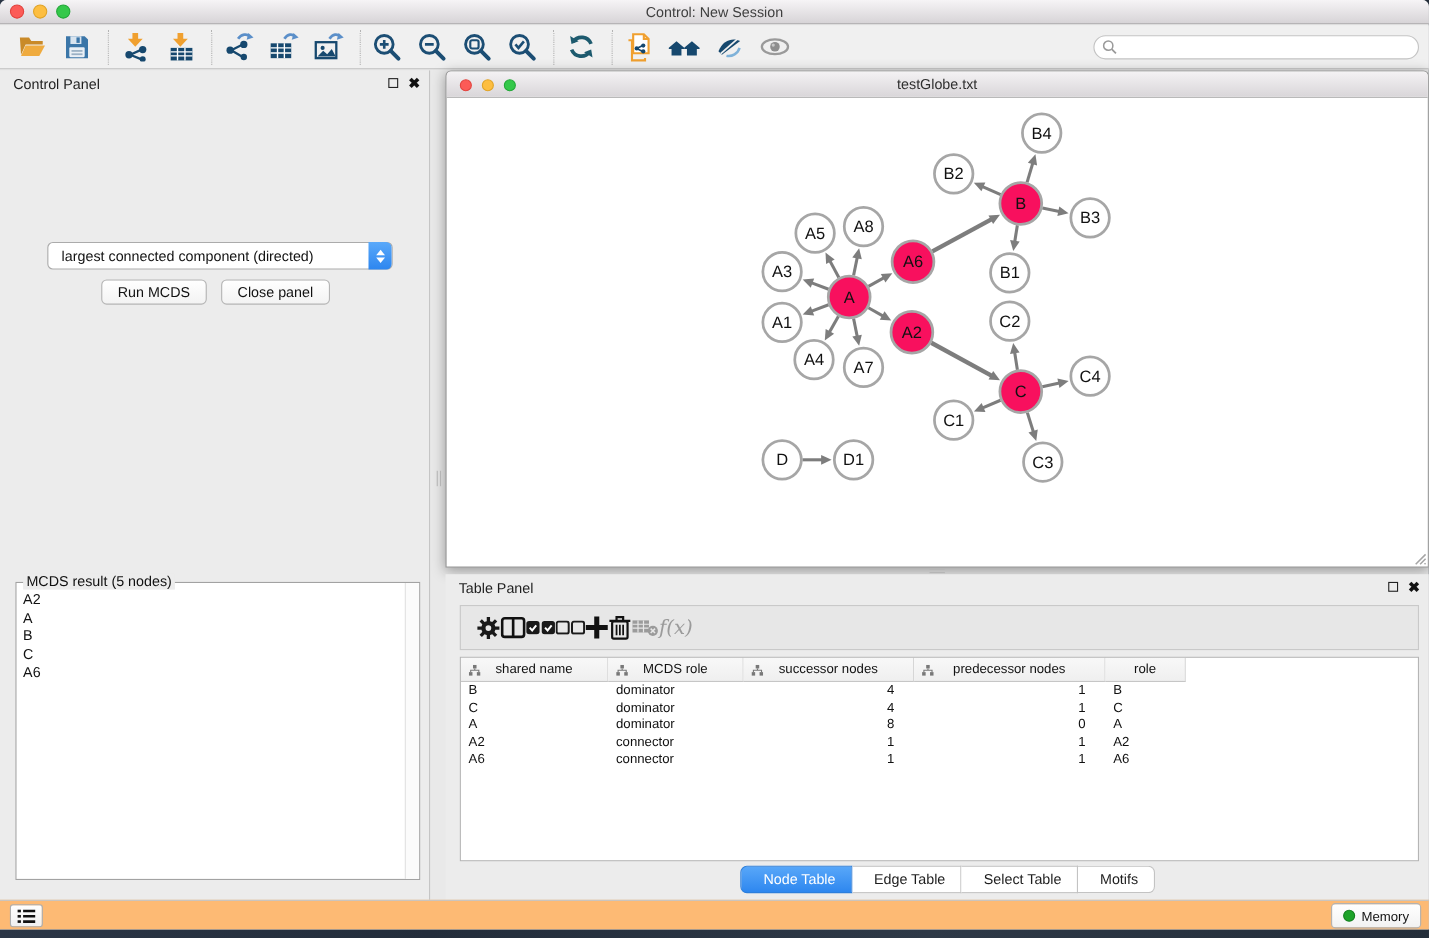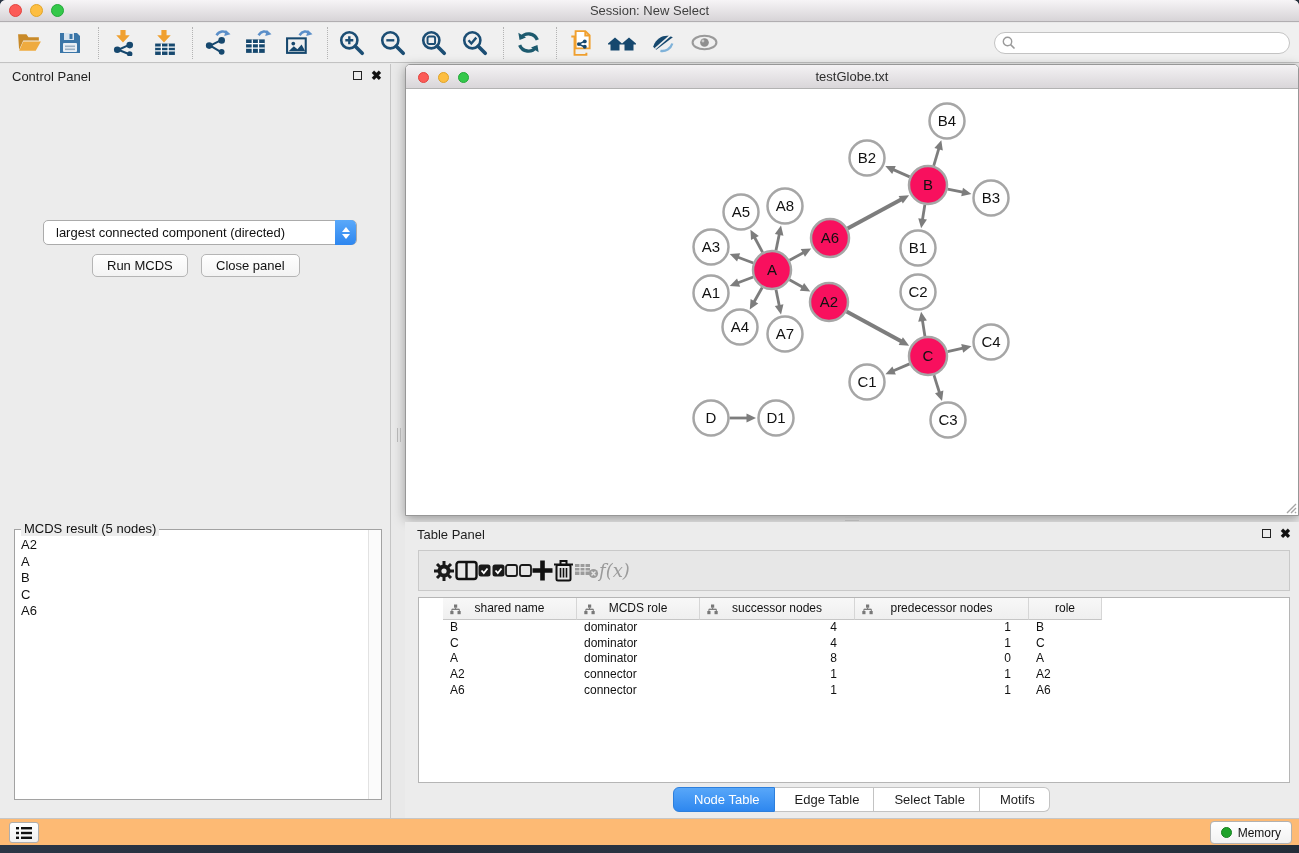--- a/index.html
+++ b/index.html
@@ -102,21 +102,21 @@
 
   
   .table-panel { position:absolute; left:405px; top:522px; right:0; height:296px;
     background:#ececec; }
   .tp-toolbar { position:absolute; left:13px; top:28px; right:9px; height:41px;
     background:#e7e7e7; border:1px solid #c9c9c9;
     display:flex; align-items:center; padding-left:14px; }
   .tp-toolbar .ico { display:flex; align-items:center; justify-content:center; }
   .fx-label { font-family:"DejaVu Serif", serif; font-style:italic; font-size:18px; color:#9b9b9b; }
   .tp-table { position:absolute; left:13px; top:75px; right:9px; height:186px;
-    background:#fff; border:1px solid #b5b5b5; overflow:hidden;padding-left:24px; }
+    background:#fff; border:1px solid #b5b5b5; overflow:hidden; }
   .thead { display:flex; height:22px; }
   .th { position:relative; height:22px; background:linear-gradient(#f8f8f8,#efefef);
     border-right:1px solid #d6d6d6; border-bottom:1px solid #c6c6c6; flex:none; }
   .th .lbl { position:absolute; left:0; right:0; top:0; line-height:21px; text-align:center;
     font-size:12px; color:#111; }
   .th svg { position:absolute; left:7px; top:6px; }
   .tr { display:flex; height:15.7px; }
   .td { font-size:12px; line-height:15.7px; color:#111; flex:none; overflow:hidden;
     white-space:nowrap; }
   #tp-tabs { position:absolute; left:268px; top:265px; }
@@ -138,21 +138,21 @@
 </head>
 <body>
 
 <div id="app">
 <div id="main-window">
 
   <div class="titlebar">
     <span class="tl red"></span>
     <span class="tl yellow"></span>
     <span class="tl green"></span>
-    <div class="title">Session: New Select</div>
+    <div class="title">Control: New Session</div>
   </div>
 
   <div class="toolbar">
     <span class="tbico">
       <svg width="27" height="27" viewBox="0 0 26 26">
         <path d="M2 5h8l2 3h10v3H7L3 20z" fill="#c98a28"></path>
         <path d="M3 21l4-9h17l-5 9z" fill="#efab3f"></path>
       </svg>
     </span>
     <span class="tbico">

